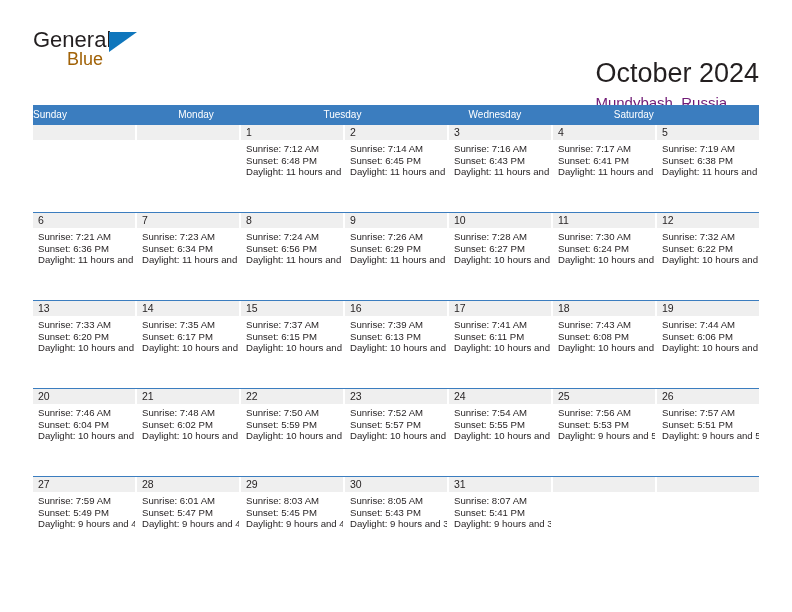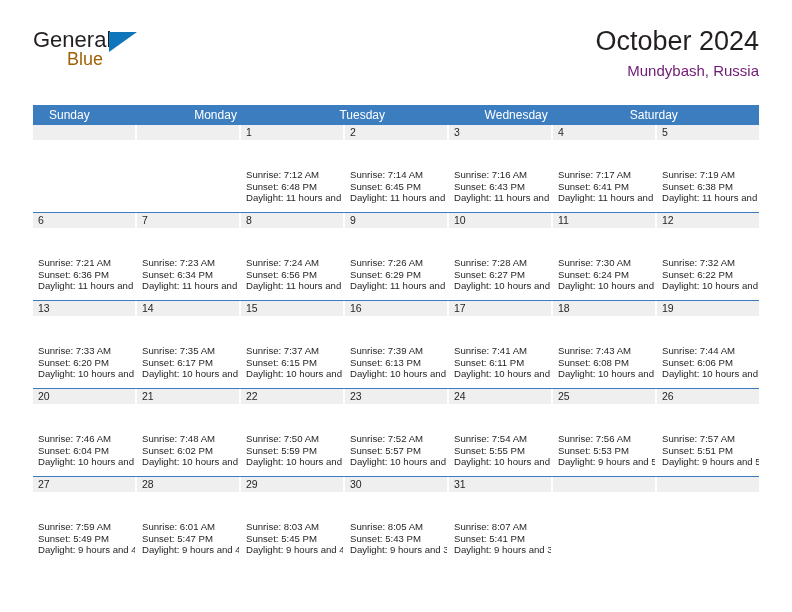--- a/index.html
+++ b/index.html
@@ -58,22 +58,23 @@
   }
   .logo-tri {
     position: absolute;
     left: 76px;
     top: 6px;
     width: 0; height: 0;
     border-left: 28px solid #0f76bc;
     border-bottom: 20px solid transparent;
   }
   .title-block {
-    text-align: right;
+    text-align: left;
     flex: 0 0 auto;
+    margin-top: 32px;
   }
   .cal-title {
     font-size: 27px;
     line-height: 31px;
     color: #231f20;
     font-weight: normal;
     margin: 0;
   }
   .cal-subtitle {
     font-size: 15px;
@@ -91,23 +92,23 @@
     width: 726px;
   }
   .weekdays {
     display: flex;
     background: #3b7dbf;
     height: 20px;
   }
   .weekday {
     flex: 1 1 0;
     color: #ffffff;
-    font-size: 12px;
+    font-size: 10px;
     line-height: 20px;
-    padding-left: 16px;
+    padding-left: 0;
     box-sizing: border-box;
     white-space: nowrap;
   }
   .week {
     display: flex;
     border-top: 1px solid #3b7dbf;
     height: 87px;
     background: #ffffff;
   }
   .week:first-of-type {
@@ -129,21 +130,20 @@
     color: #231f20;
     padding-left: 5px;
     box-sizing: border-box;
   }
   .day.empty .day-number { background: #efefef; }
   .day-info {
     padding: 3px 4px 0 5px;
     font-size: 9.6px;
     line-height: 11.6px;
     color: #231f20;
-    margin-top: 26px;
   }
   .day-info div { white-space: nowrap; }
   .daylight-wrap { white-space: normal; }
 </style>
 </head>
 <body>
 
 <div class="page">
 
   <div class="header">

